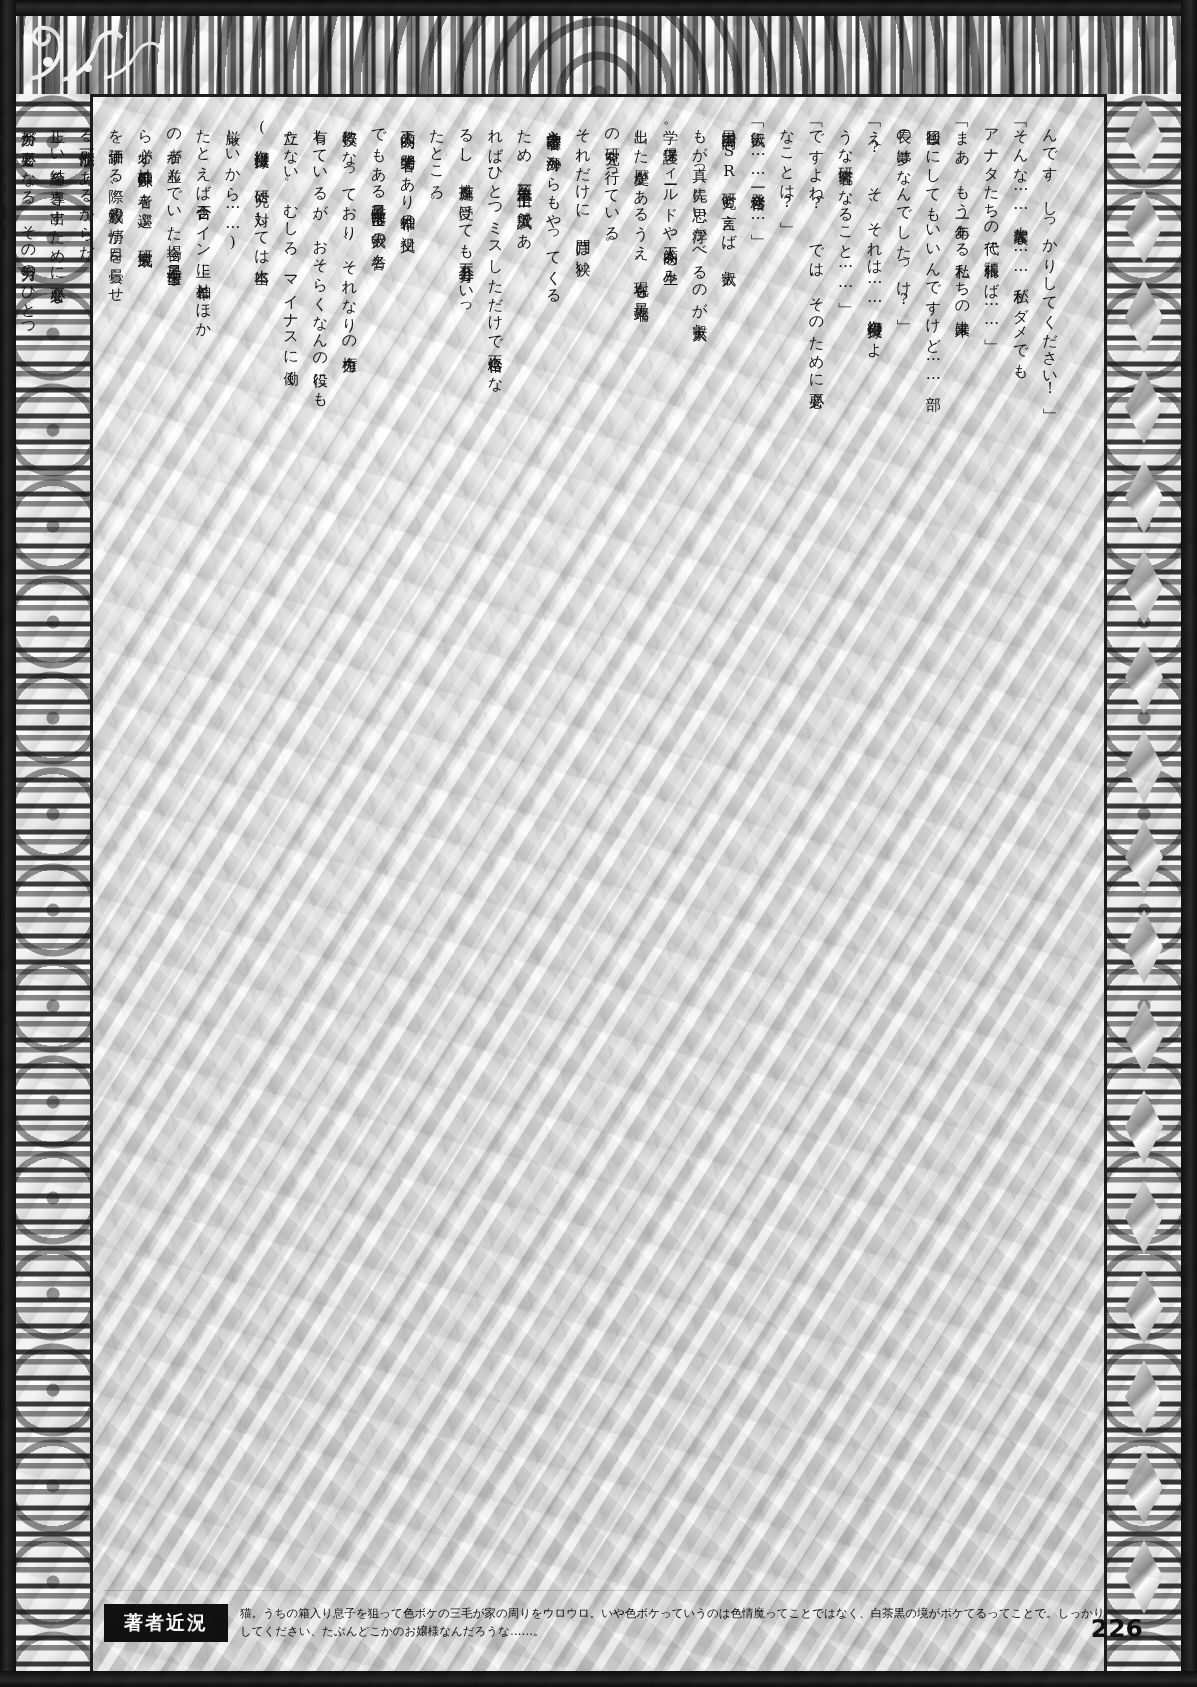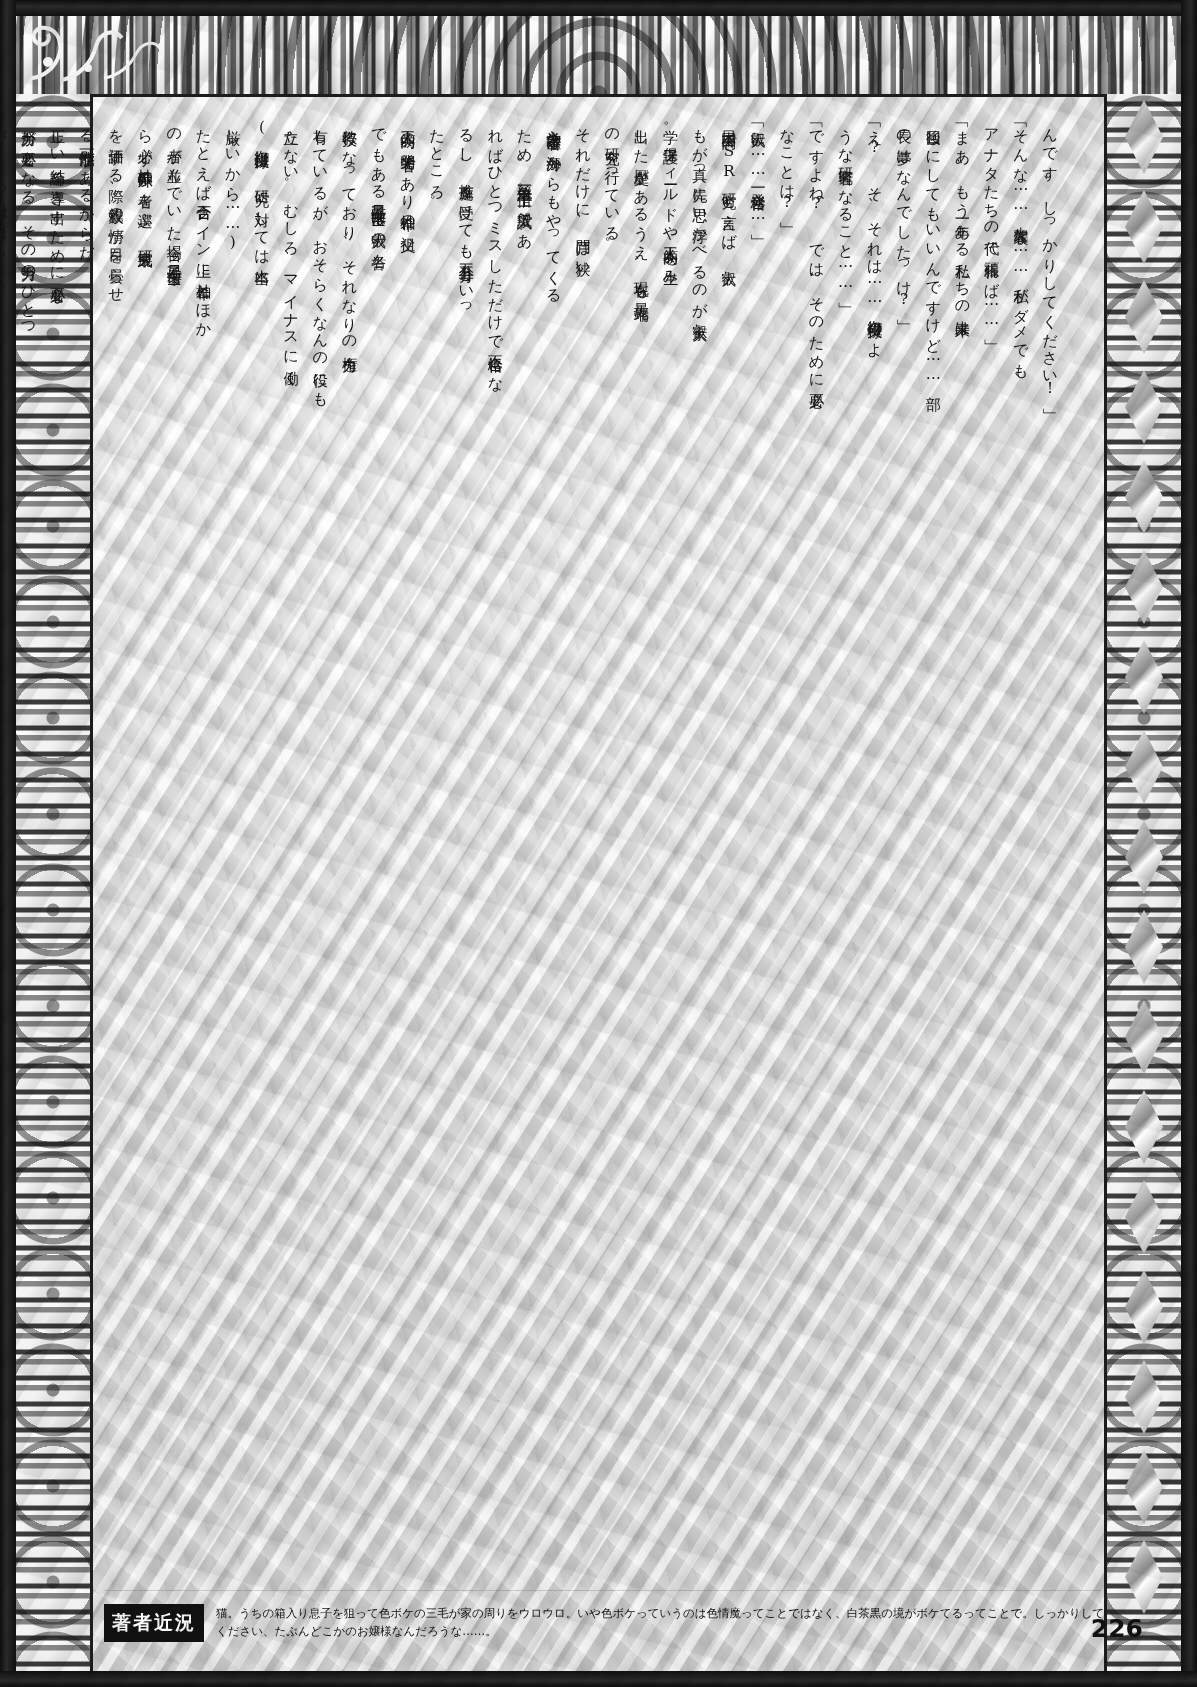--- a/index.html
+++ b/index.html
@@ -107,21 +107,21 @@
     font-family:"DejaVu Serif","Liberation Serif",serif;
   }
 
   
   #footer{
     position:absolute;left:104px;bottom:34px;width:1010px;height:60px;
     display:flex;align-items:center;gap:12px;
   }
   #footer-label{
     background:#111;color:#fff;font-weight:bold;font-size:19px;
-    padding:6px 8px;letter-spacing:2px;white-space:nowrap;
+    padding:6px 20px;letter-spacing:2px;white-space:nowrap;
     font-family:"DejaVu Sans","Liberation Sans",sans-serif;
   }
   #footer-text{
     font-size:11.5px;line-height:1.55;color:#101010;flex:1;
     font-family:"DejaVu Sans","Liberation Sans",sans-serif;
   }
   #page-number{
     position:absolute;right:54px;bottom:44px;
     font-size:25px;font-weight:bold;color:#111;
     font-family:"DejaVu Sans","Liberation Sans",sans-serif;

